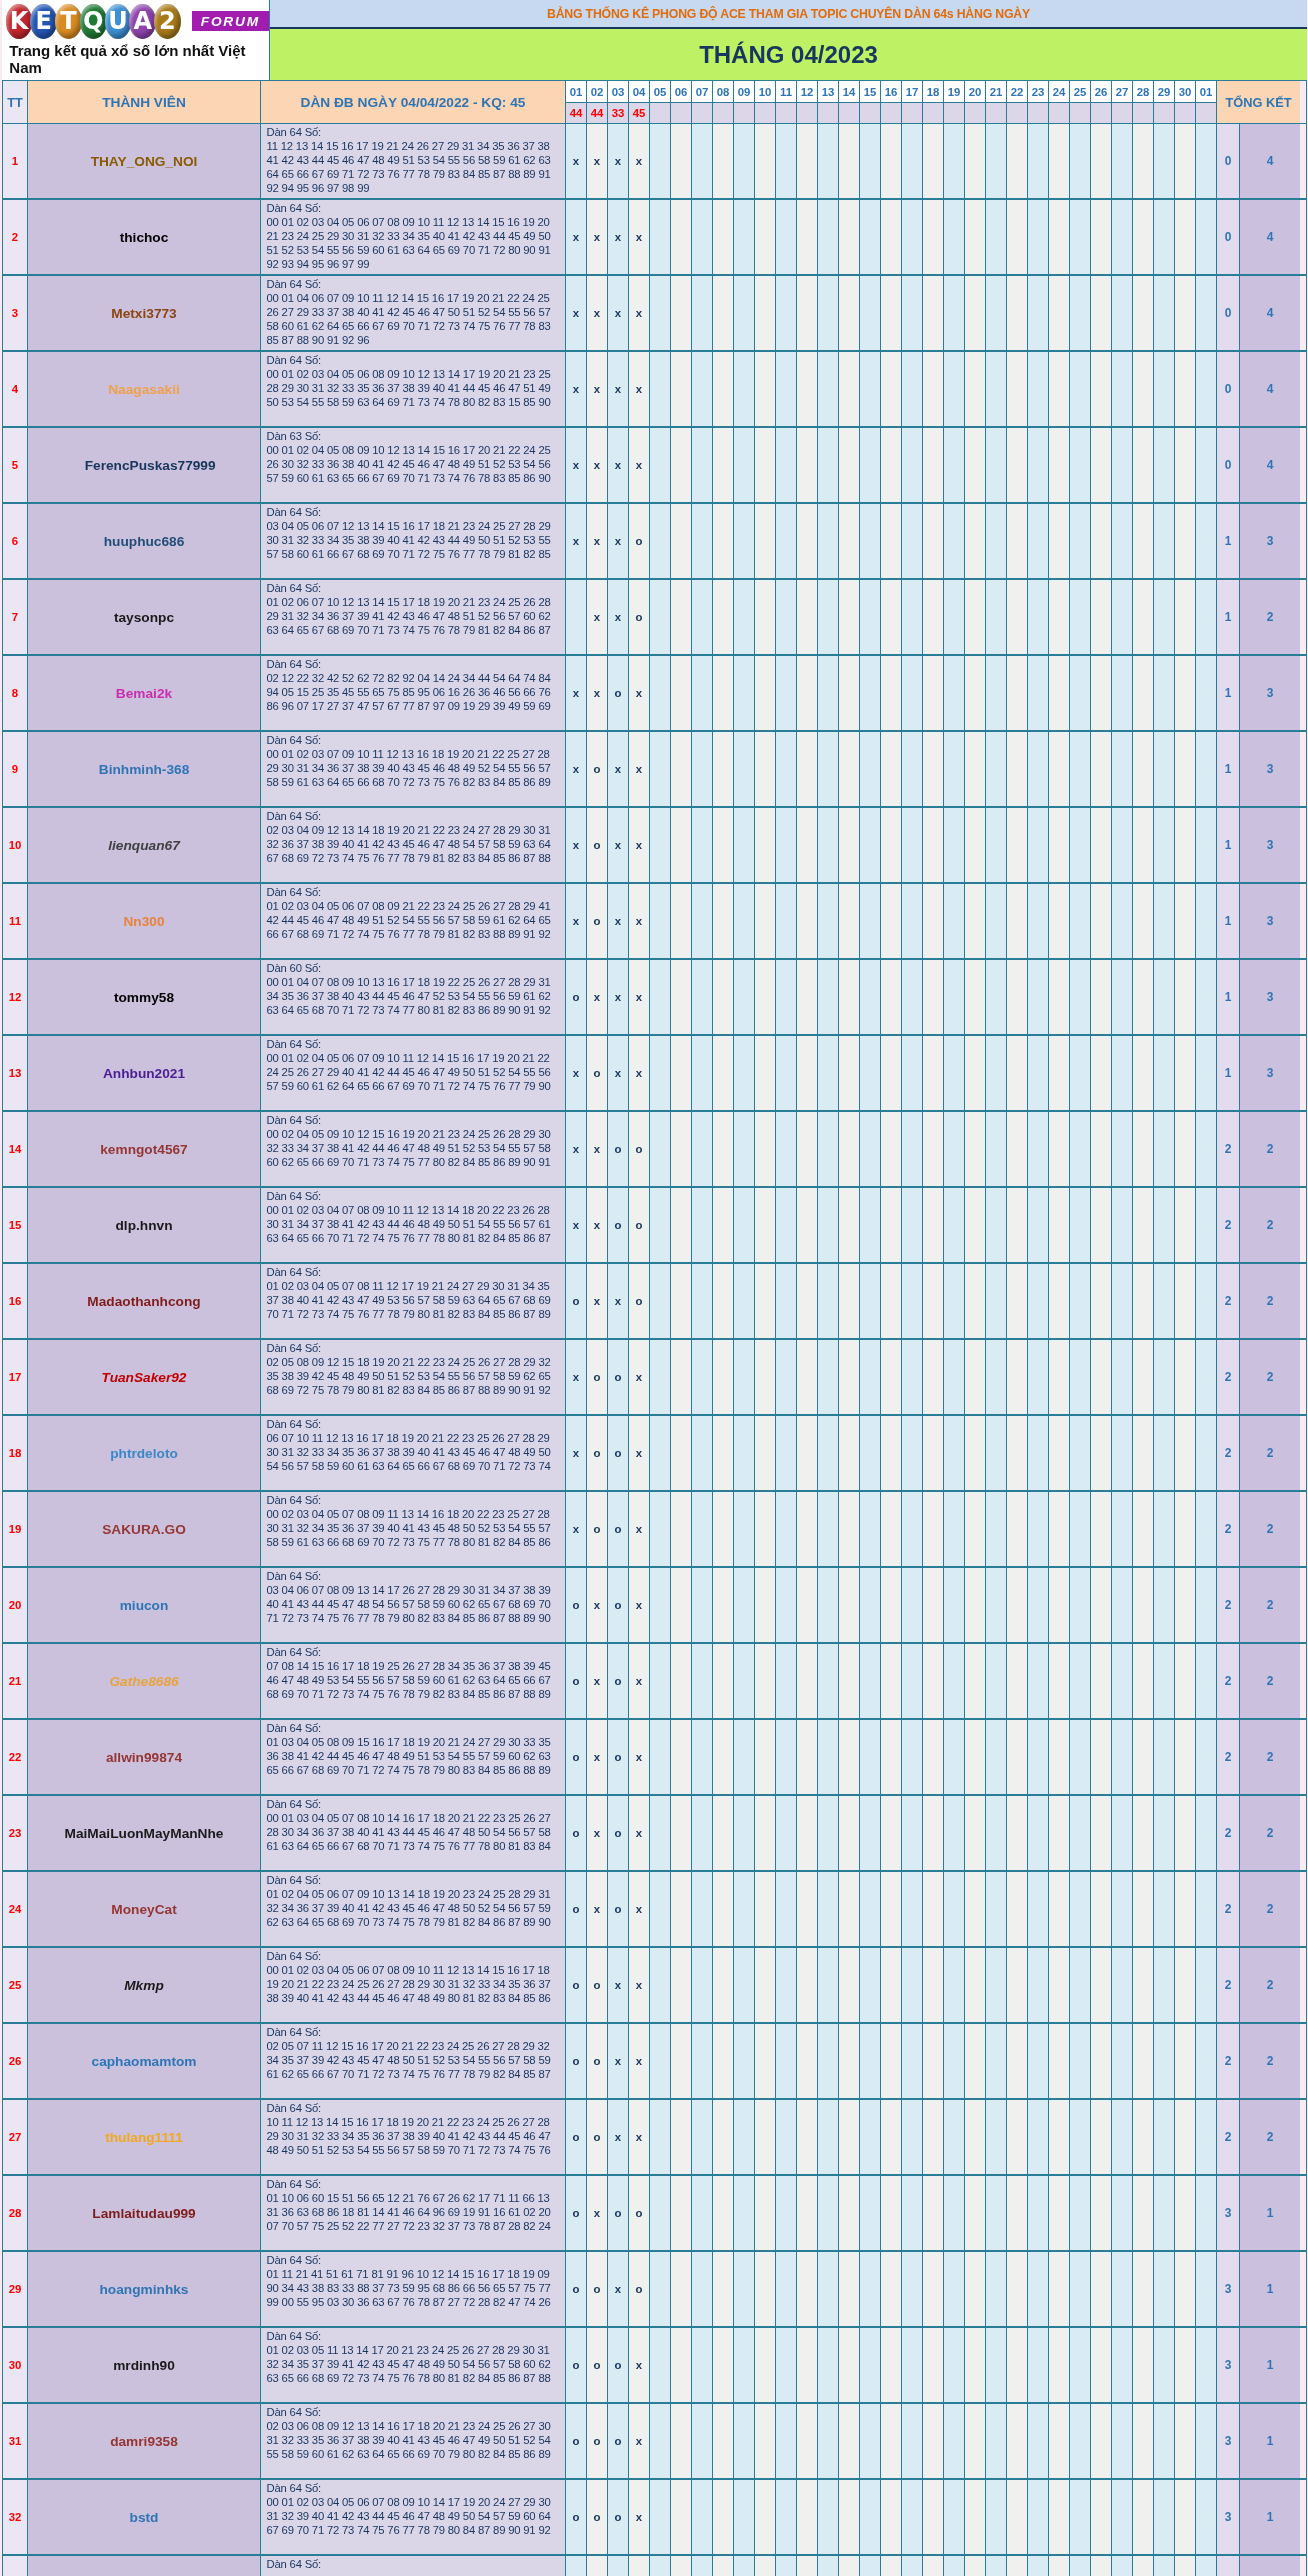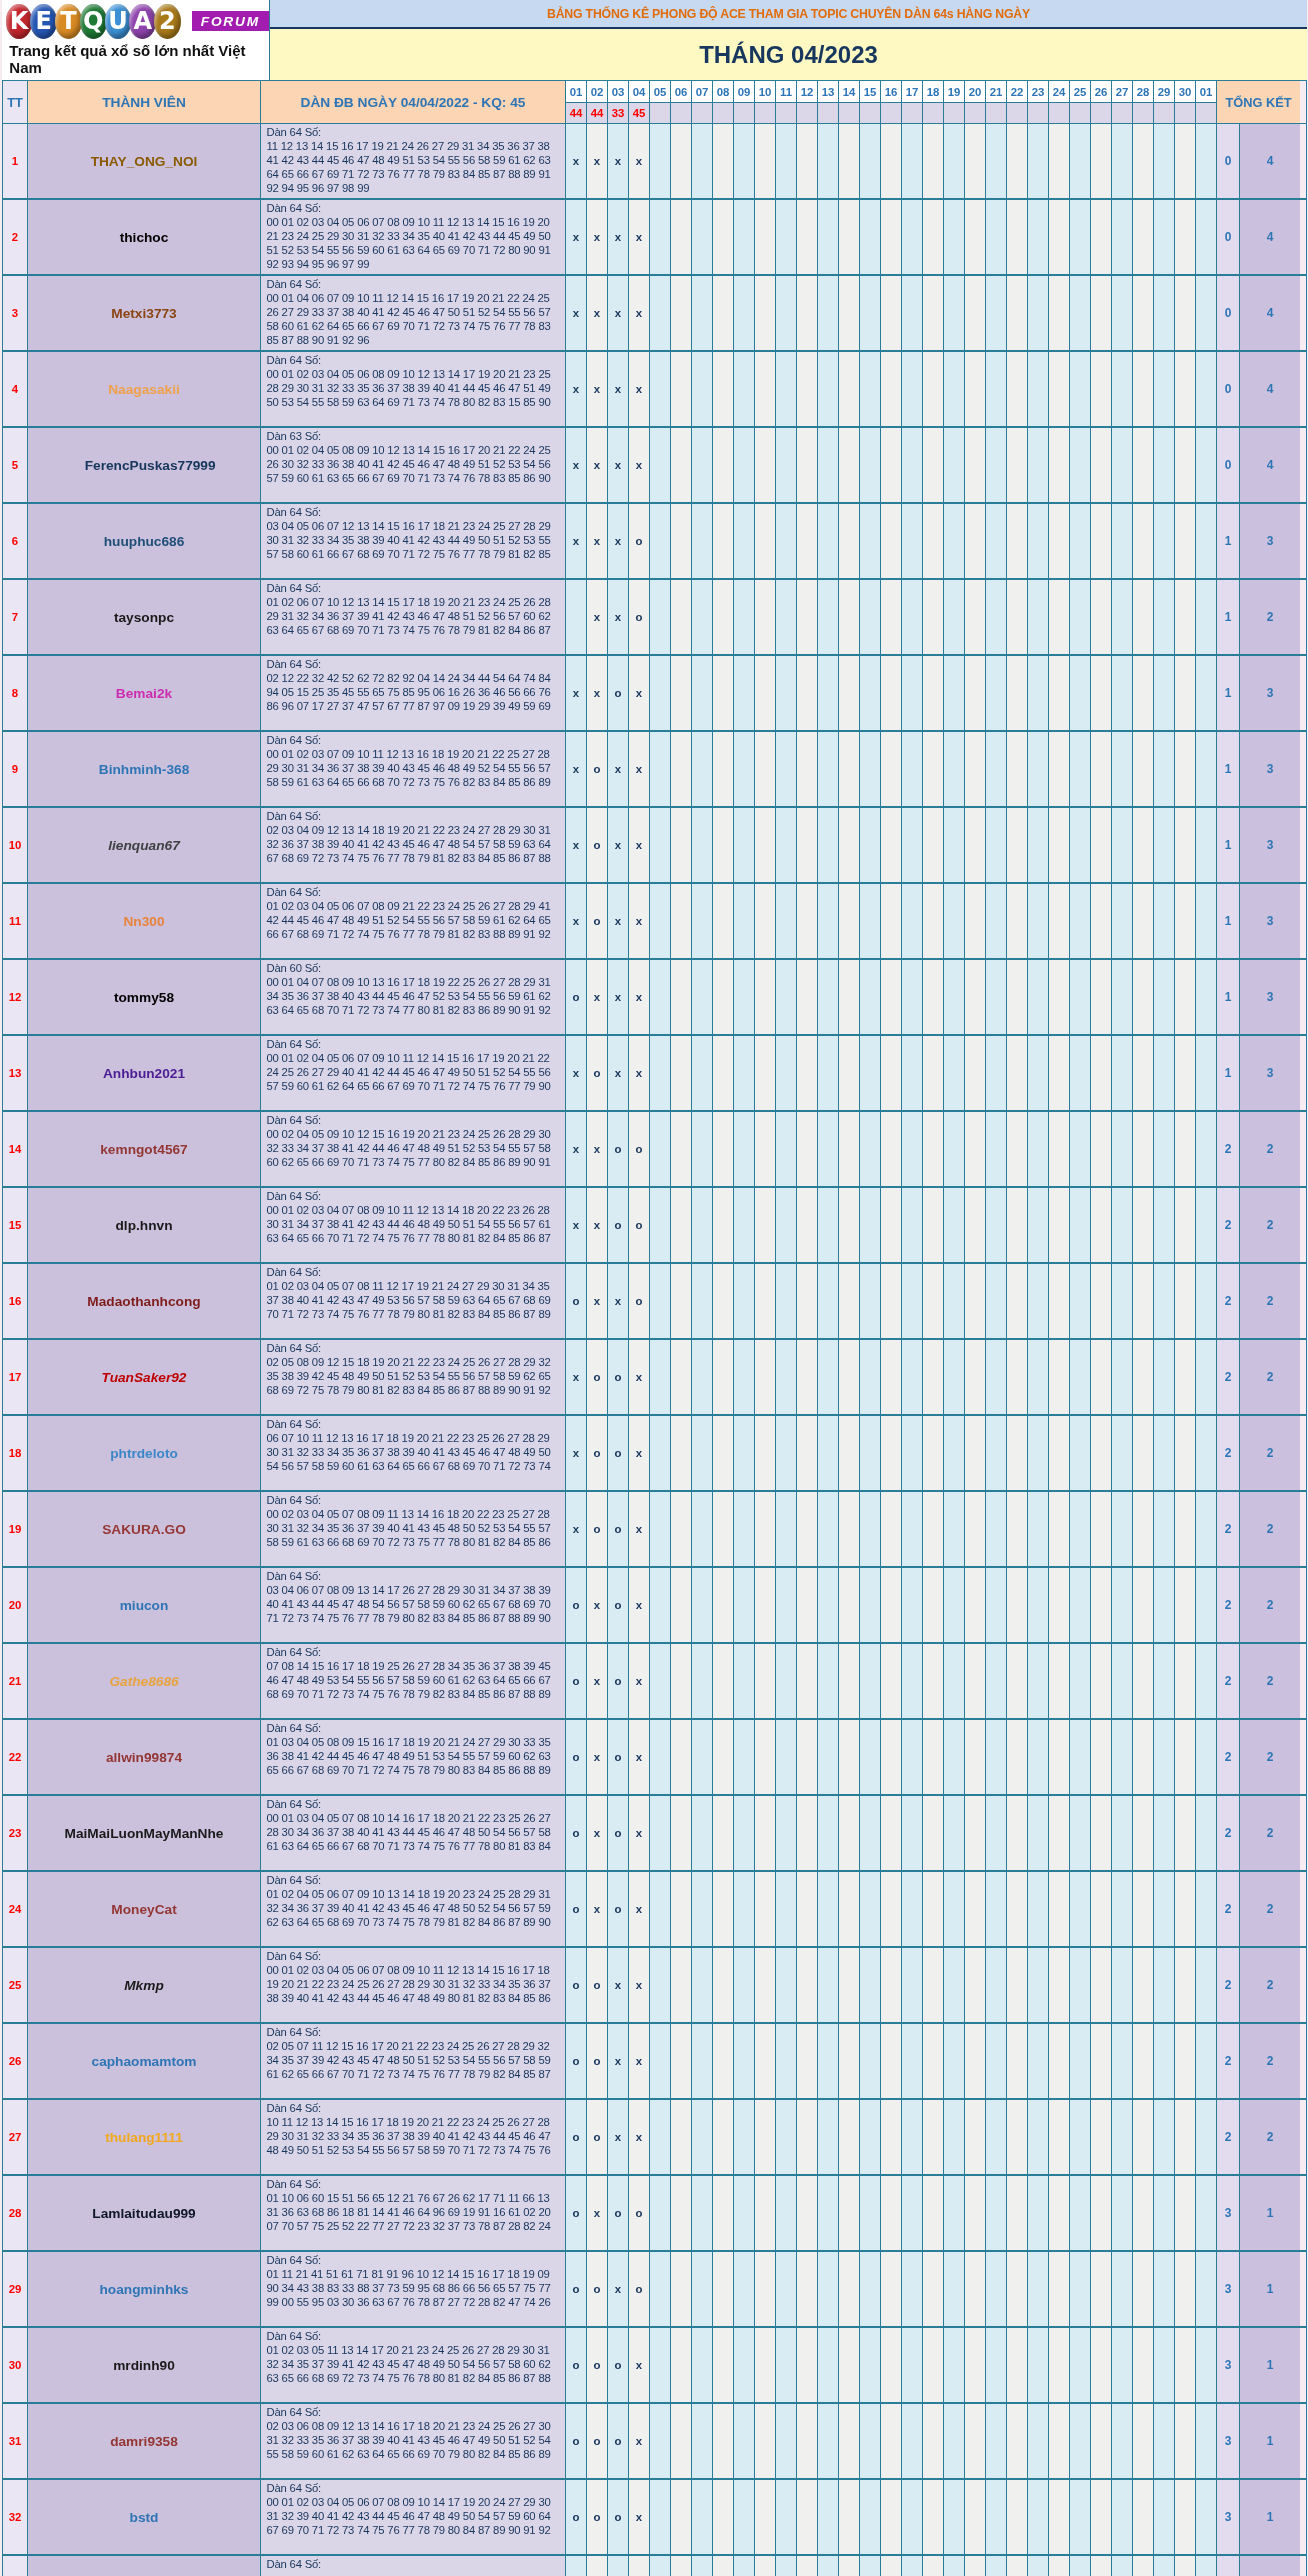--- a/index.html
+++ b/index.html
@@ -16,21 +16,21 @@
   .logo-letter{width:31px;height:35px;border-radius:50%;display:flex;align-items:center;justify-content:center;
     color:#fff;font-weight:bold;font-size:24px;font-family:"DejaVu Sans",sans-serif;
     box-shadow:inset -2.7px -3.7px 5.5px rgba(0,0,0,.35), inset 1.8px 2.7px 3.7px rgba(255,255,255,.45);margin-left:-3.7px;}
   .forum-badge{background:#a21caf;color:#fff;font-style:italic;font-weight:bold;font-size:13.7px;
     padding:2.7px 9.1px;margin-left:9.1px;letter-spacing:1.8px;}
   .tagline{font-size:15px;color:#111;margin-top:3.7px;font-weight:bold;}
   .top-right{flex:1;display:flex;flex-direction:column;border-left:0.9px solid #2a7d96;}
   .banner{height:27.4px;background:#c6d9f1;border-bottom:2.7px solid #17375e;
     display:flex;align-items:center;justify-content:center;
     color:#e26b0a;font-weight:bold;font-size:12.3px;letter-spacing:-0.2px;}
-  .month{flex:1;background:#fef9c3;display:flex;align-items:center;justify-content:center;
+  .month{flex:1;background:#bef264;display:flex;align-items:center;justify-content:center;
     color:#17375e;font-weight:bold;font-size:24px;}
   
   .tbl{border:1.8px solid #2a7d96;border-top:0.9px solid #2a7d96;}
   .grid{display:grid;grid-template-columns:25px 233px 305px repeat(31,21px) 23px 60px;}
   .c{border-right:0.9px solid #2a7d96;box-sizing:border-box;overflow:hidden;}
   
   .thead{height:42px;border-bottom:1.8px solid #2a7d96;}
   .h-tt{background:#eae6f3;display:flex;align-items:center;justify-content:center;
     color:#2e75b6;font-weight:bold;font-size:12.8px;border-right:1.8px solid #2a7d96;}
   .h-peach{background:#fcd5b4;display:flex;align-items:center;justify-content:center;
@@ -1381,21 +1381,21 @@
           <div class="c day odd"></div>
           <div class="c day even"></div>
           <div class="c day odd"></div>
           <div class="c day even"></div>
           <div class="c day odd"></div>
           <div class="c t1">2</div>
     <div class="c t2">2</div>
   </div>
         <div class="grid row">
     <div class="c tt">28</div>
-    <div class="c member" style="color: #0f172a; font-weight: bold;">Lamlaitudau999</div>
+    <div class="c member" style="color: #7f1d1d; font-weight: bold;">Lamlaitudau999</div>
     <div class="c dan">
       <div class="dl">Dàn 64 Số:</div>
     <div>01 10 06 60 15 51 56 65 12 21 76 67 26 62 17 71 11 66 13</div>
             <div>31 36 63 68 86 18 81 14 41 46 64 96 69 19 91 16 61 02 20</div>
             <div>07 70 57 75 25 52 22 77 27 72 23 32 37 73 78 87 28 82 24</div>
           </div>
     <div class="c day odd">o</div>
           <div class="c day even">x</div>
           <div class="c day odd">o</div>
           <div class="c day even">o</div>

